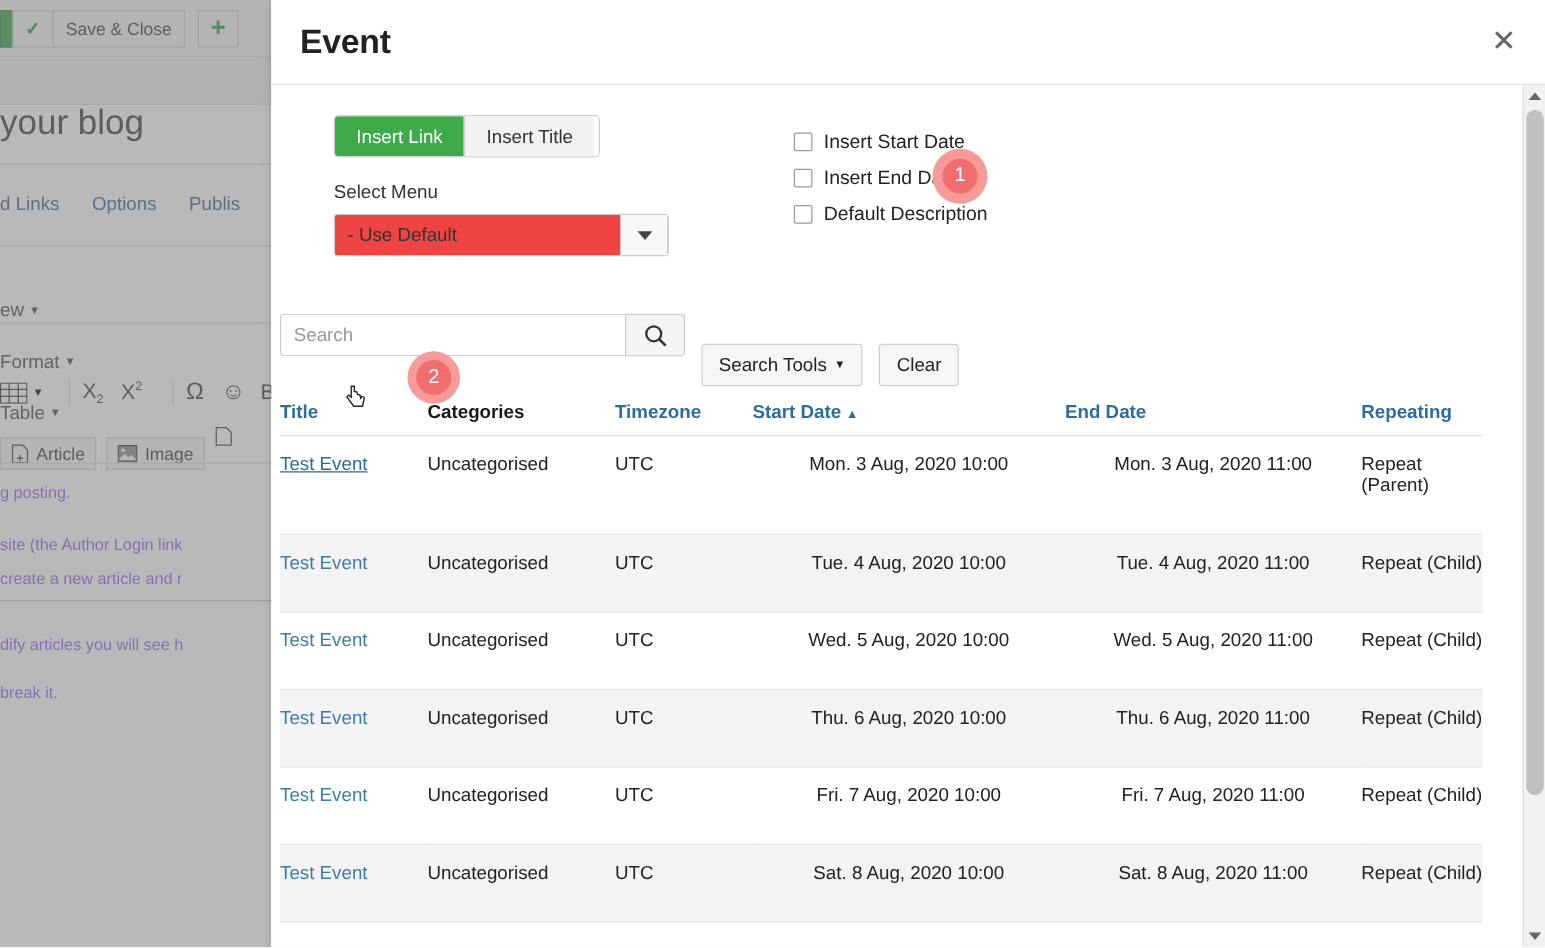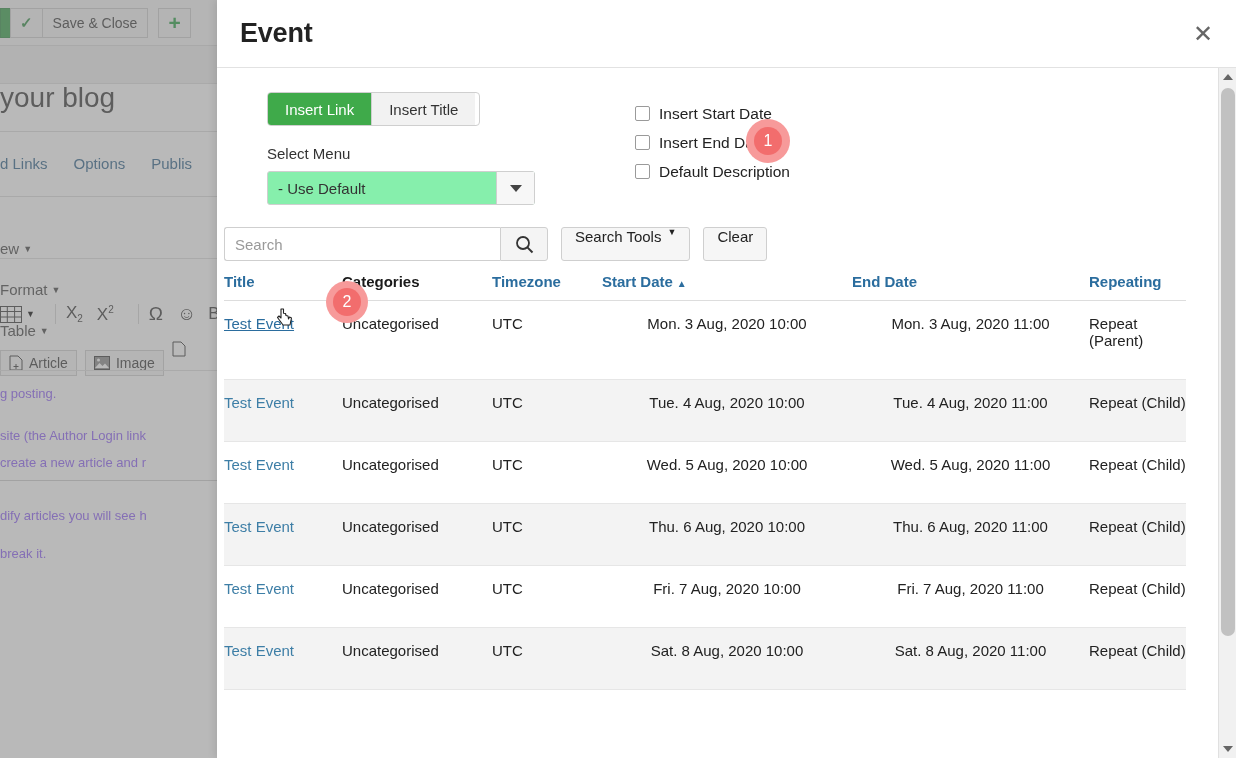--- a/index.html
+++ b/index.html
@@ -122,21 +122,21 @@
   .seg-btn {
     flex:0 0 auto; display:flex; align-items:center; justify-content:center;
     font-size:15px; padding:0 17px; cursor:pointer;
   }
   .seg-btn.active { background:#3faa4a; color:#ffffff; }
   .seg-btn.inactive { background:#f2f2f2; color:#333; border-left:1px solid #cfcfcf; }
 
   .field-label { font-size:15px; color:#333; margin-top:19px; }
   .select-wrap {
     margin-top:9px; width:268px; height:34px; display:flex;
-    border:1px solid #cfcfcf; background:#86efac; border-radius:3px;
+    border:1px solid #cfcfcf; background:#ef4444; border-radius:3px;
   }
   .select-val { flex:1; display:flex; align-items:center; padding:0 10px; font-size:15px; color:#333; }
   .select-arrow {
     width:38px; border-left:1px solid #cfcfcf; background:#f7f7f7;
     display:flex; align-items:center; justify-content:center;
   }
   .tri-down { width:0;height:0;border-left:6px solid transparent;border-right:6px solid transparent;border-top:7px solid #444; }
 
   .chk-line { display:flex; align-items:center; height:29px; }
   .chk-box {
@@ -154,22 +154,22 @@
     border-radius:3px 0 0 3px; font-family:"Liberation Sans", sans-serif;
   }
   .search-input::placeholder { color:#999; }
   .search-go {
     width:48px; height:34px; border:1px solid #cfcfcf; background:#f4f4f4;
     display:flex; align-items:center; justify-content:center; border-radius:0 3px 3px 0;
     cursor:pointer;
   }
   .btn-plain {
     height:34px; border:1px solid #cfcfcf; background:#f6f6f6; border-radius:3px;
-    display:flex; justify-content:center; padding:0 13px;
-    font-size:15px; color:#222; margin-left:13px; cursor:pointer; white-space:nowrap;
+    display:flex; align-items:center; justify-content:center; padding:0 13px;
+    font-size:15px; color:#222; margin-left:13px; cursor:pointer; white-space:nowrap;margin-top:48px;
   }
   .btn-plain .caret { font-size:9px; margin-left:6px; position:relative; top:-1px; }
 
   
   table.evt { border-collapse:collapse; width:962px; margin-top:12px; margin-left:-43px; table-layout:fixed; }
   table.evt th {
     text-align:left; font-size:15px; font-weight:bold; color:#2b6d9e;
     padding:0 0 10px 0; border-bottom:1px solid #dddddd; white-space:nowrap;
   }
   table.evt th.dark { color:#1a1a1a; }

